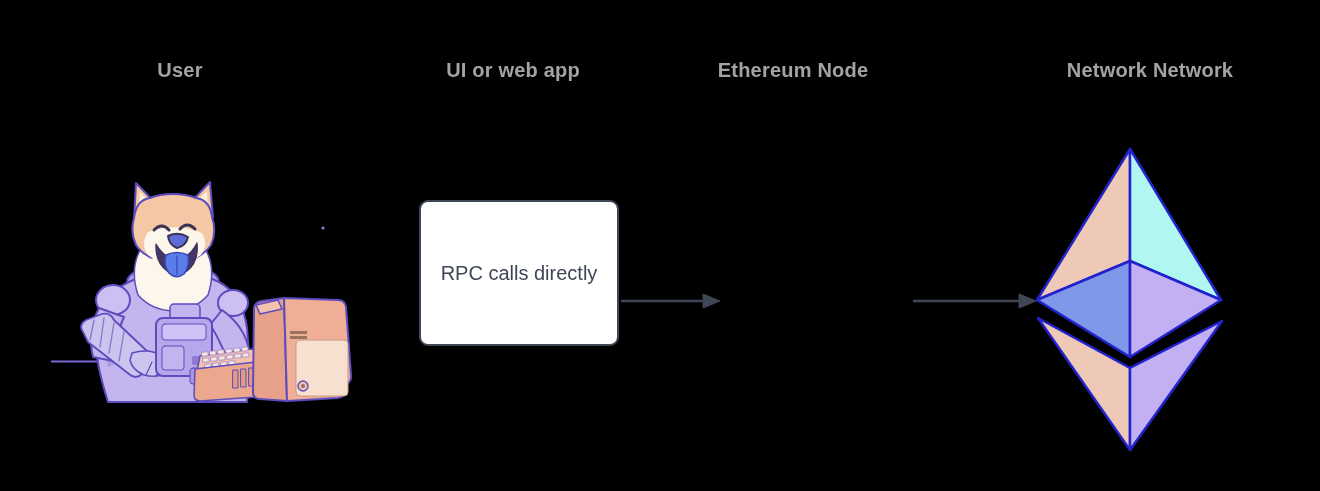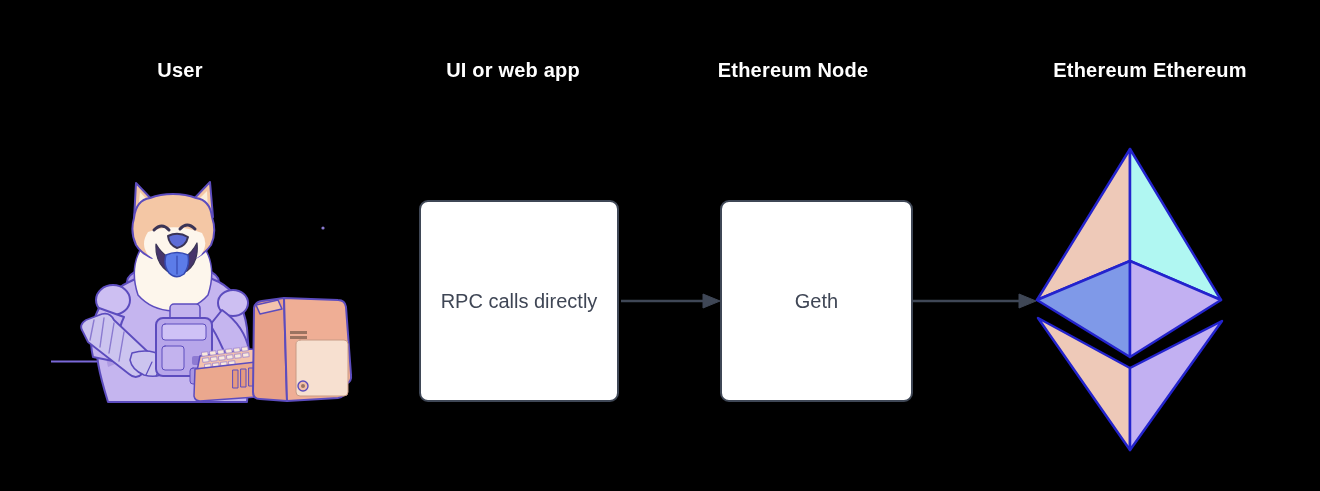--- a/index.html
+++ b/index.html
@@ -2,45 +2,45 @@
 <html><head>
 <meta charset="utf-8">
 <style>
   html,body{margin:0;padding:0;background:#000;}
   .canvas{
     position:relative;width:1320px;height:491px;background:#000000;
     font-family:"Liberation Sans",sans-serif;overflow:hidden;
   }
   .hdr{
     position:absolute;top:59px;transform:translateX(-50%);
-    font-size:20px;font-weight:700;color:#ffffff;white-space:nowrap;
+    font-size:20px;font-weight:700;color:#a3a3a3;white-space:nowrap;
     letter-spacing:.2px;
   }
   .box{
-    position:absolute;top:200px;height:202px;box-sizing:border-box;
+    position:absolute;top:200px;height:146px;box-sizing:border-box;
     background:#ffffff;border:2px solid #3f4756;border-radius:9px;
     display:flex;align-items:center;justify-content:center;
   }
   .box-ui{left:419px;width:200px;}
   .box-node{left:720px;width:193px;}
   .boxtext{font-size:20px;line-height:27px;color:#3f4655;text-align:center;}
   svg{position:absolute;display:block;}
   .arrows{left:0;top:0;pointer-events:none;}
   .doge{left:50px;top:170px;}
   .eth{left:1020px;top:135px;}
 </style>
 </head>
 <body>
 
 <div class="canvas">
 
   <div class="hdr" style="left:180px">User</div>
   <div class="hdr" style="left:793px">Ethereum Node</div>
   <div class="hdr" style="left:513px">UI or web app</div>
-  <div class="hdr" style="left:1150px">Ethereum Ethereum</div>
+  <div class="hdr" style="left:1150px">Network Network</div>
 
   <svg class="doge" width="350" height="235" viewBox="0 0 350 235">
 
     <line x1="1" y1="191.5" x2="63" y2="191.5" stroke="#7a68d8" stroke-width="1.8"></line>
 
     <g stroke-linejoin="round" stroke-linecap="round">
 
       <ellipse cx="123" cy="112" rx="46" ry="18" fill="#b2a0e8" stroke="#5c4cbe" stroke-width="2"></ellipse>
 
       <path d="M58,232 C50,206 44,184 47,158 C50,137 59,121 79,112 L96,104 C107,98 140,98 151,104 L169,112 C186,121 194,137 197,158 C200,187 199,212 197,232 Z" fill="#c5b5ef" stroke="#5c4cbe" stroke-width="2"></path>
@@ -131,23 +131,20 @@
       <circle cx="273" cy="58" r="1.6" fill="#8a7ad0"></circle>
     </g>
   </svg>
 
   <div class="box box-ui">
     <div class="boxtext">
       <div>RPC calls directly</div>
     </div>
   </div>
 
-  <div class="box box-node">
-    <div class="boxtext">Geth</div>
-  </div>
 
   <svg class="arrows" width="1320" height="491" viewBox="0 0 1320 491">
     <g stroke="#3f4756" fill="#3f4756">
       <line x1="621" y1="301" x2="704" y2="301" stroke-width="2.5"></line>
       <polygon points="703,294 720,301 703,308"></polygon>
       <line x1="913" y1="301" x2="1020" y2="301" stroke-width="2.5"></line>
       <polygon points="1019,294 1036,301 1019,308"></polygon>
     </g>
   </svg>
 

